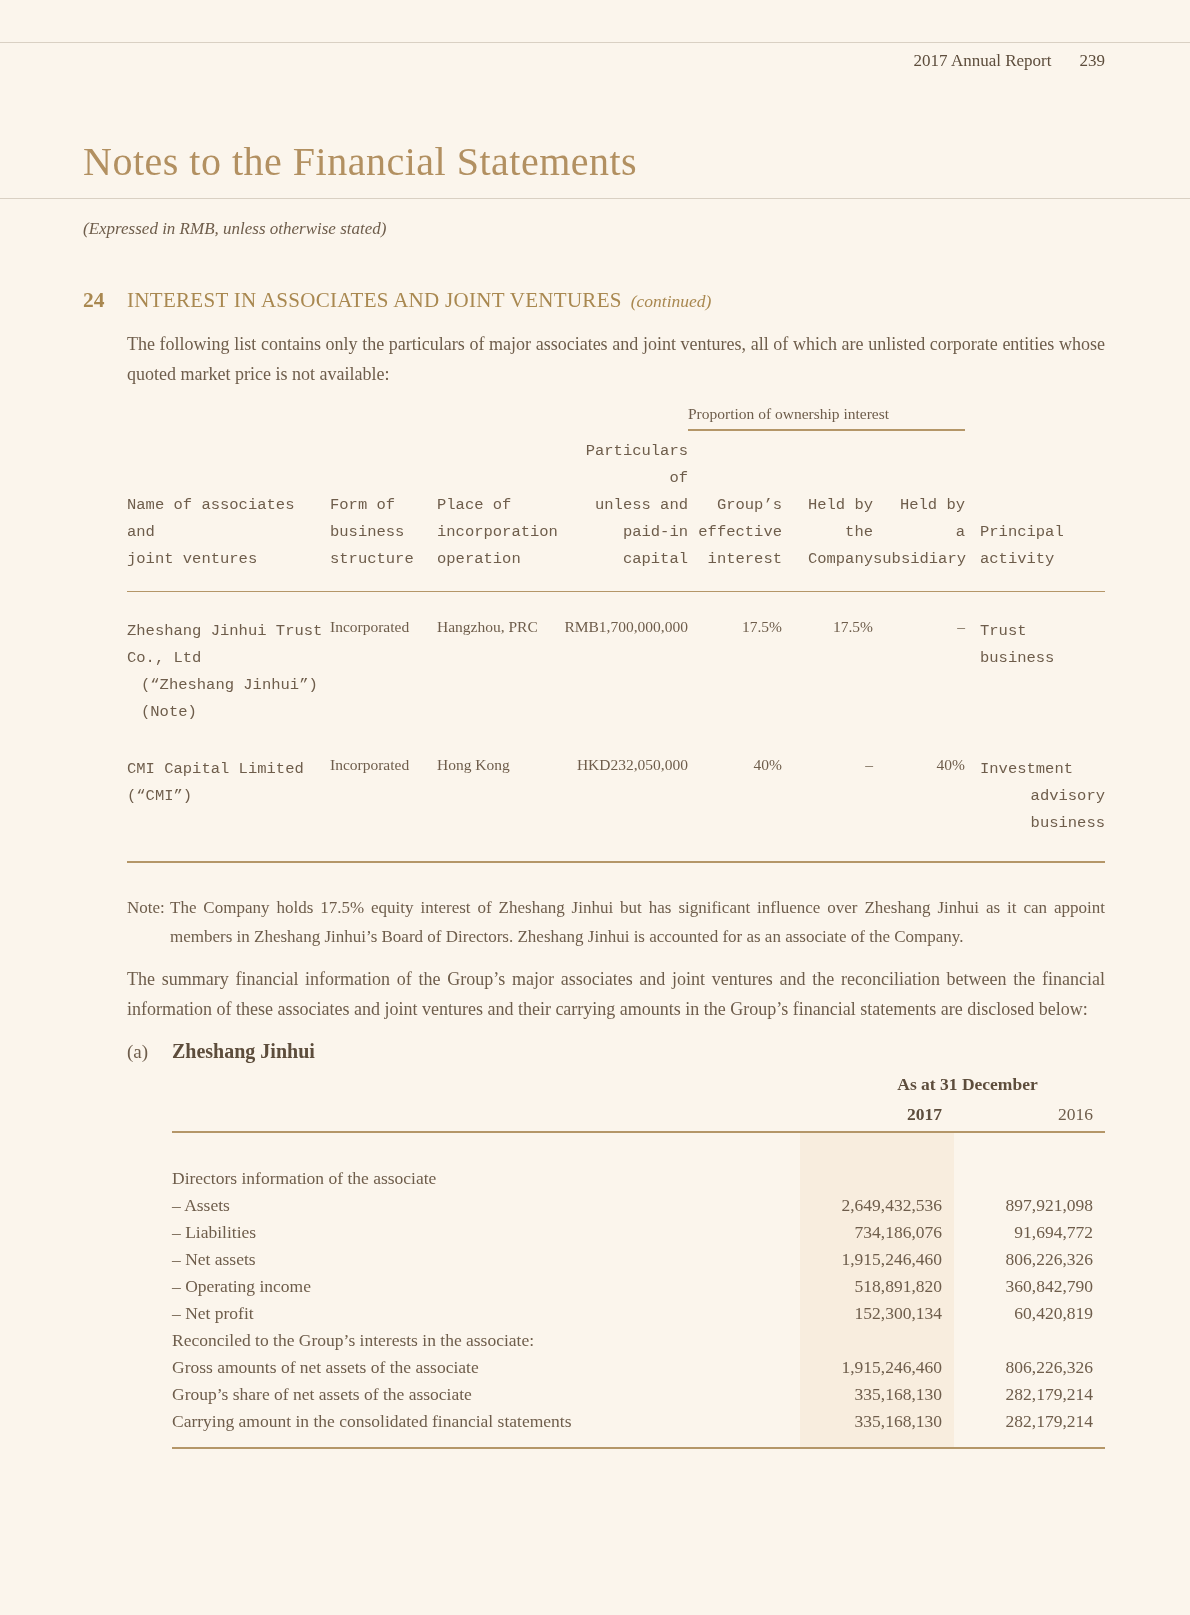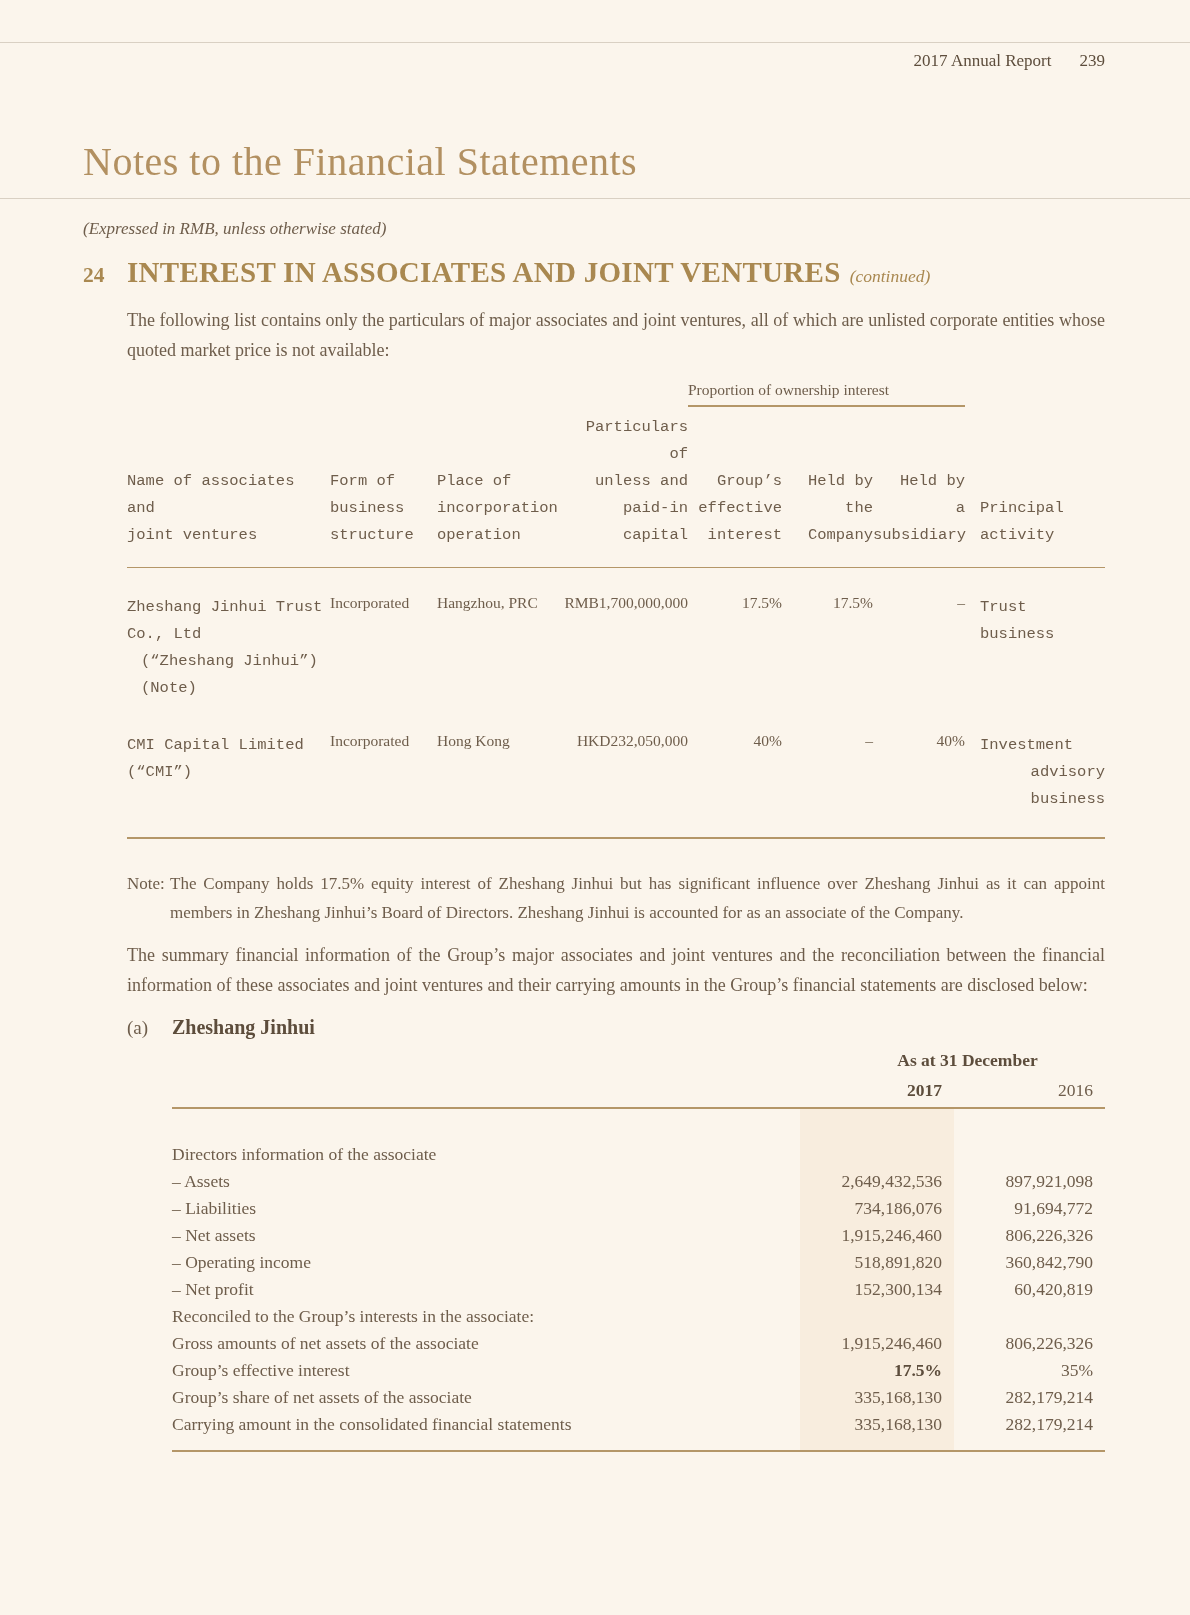--- a/index.html
+++ b/index.html
@@ -33,24 +33,24 @@
   }
   .doc-title{
     position:absolute;left:83px;top:138px;margin:0;
     font-size:40px;font-weight:normal;color:var(--title-gold);
     letter-spacing:0.5px;white-space:nowrap;
   }
   .subtitle{
     position:absolute;left:83px;top:219px;
     font-style:italic;font-size:17px;color:var(--text);
   }
-  .section{position:absolute;left:83px;top:256px;width:1022px;}
+  .section{position:absolute;left:83px;top:284px;width:1022px;}
   .sec-heading{display:flex;align-items:baseline;margin:0 0 16px 0;}
   .sec-num{width:44px;font-size:21.5px;font-weight:bold;color:var(--heading-gold);}
-  .sec-title{font-size:29px;font-weight:bold;color:var(--heading-gold);letter-spacing:0.3px;}
+  .sec-title{font-size:21px;font-weight:normal;color:var(--heading-gold);letter-spacing:0.3px;}
   .sec-cont{font-size:17.5px;font-style:italic;color:var(--heading-gold);margin-left:9px;margin-top:7px;}
   .intro{margin:0 0 14px 44px;width:978px;font-size:18px;line-height:30px;text-align:justify;}
 
   
   table{border-collapse:collapse;table-layout:fixed;}
   .assoc-table{width:978px;margin-left:44px;font-size:15.5px;}
   .assoc-table th,.assoc-table td{padding:0;font-weight:normal;}
   .assoc-table .ln{display:block;line-height:27px;font-family:Liberation Mono, monospace;}
   .assoc-table thead th{vertical-align:bottom;text-align:left;}
   .assoc-table .ar{text-align:right;}
@@ -272,25 +272,20 @@
           <td>Reconciled to the Group’s interests in the associate:</td>
           <td class="v17"></td>
           <td class="v16"></td>
         </tr>
         <tr>
           <td>Gross amounts of net assets of the associate</td>
           <td class="v17">1,915,246,460</td>
           <td class="v16">806,226,326</td>
         </tr>
         <tr>
-          <td>Group’s effective interest</td>
-          <td class="v17 em">17.5%</td>
-          <td class="v16">35%</td>
-        </tr>
-        <tr>
           <td>Group’s share of net assets of the associate</td>
           <td class="v17">335,168,130</td>
           <td class="v16">282,179,214</td>
         </tr>
         <tr class="last">
           <td>Carrying amount in the consolidated financial statements</td>
           <td class="v17">335,168,130</td>
           <td class="v16">282,179,214</td>
         </tr>
       </tbody>

